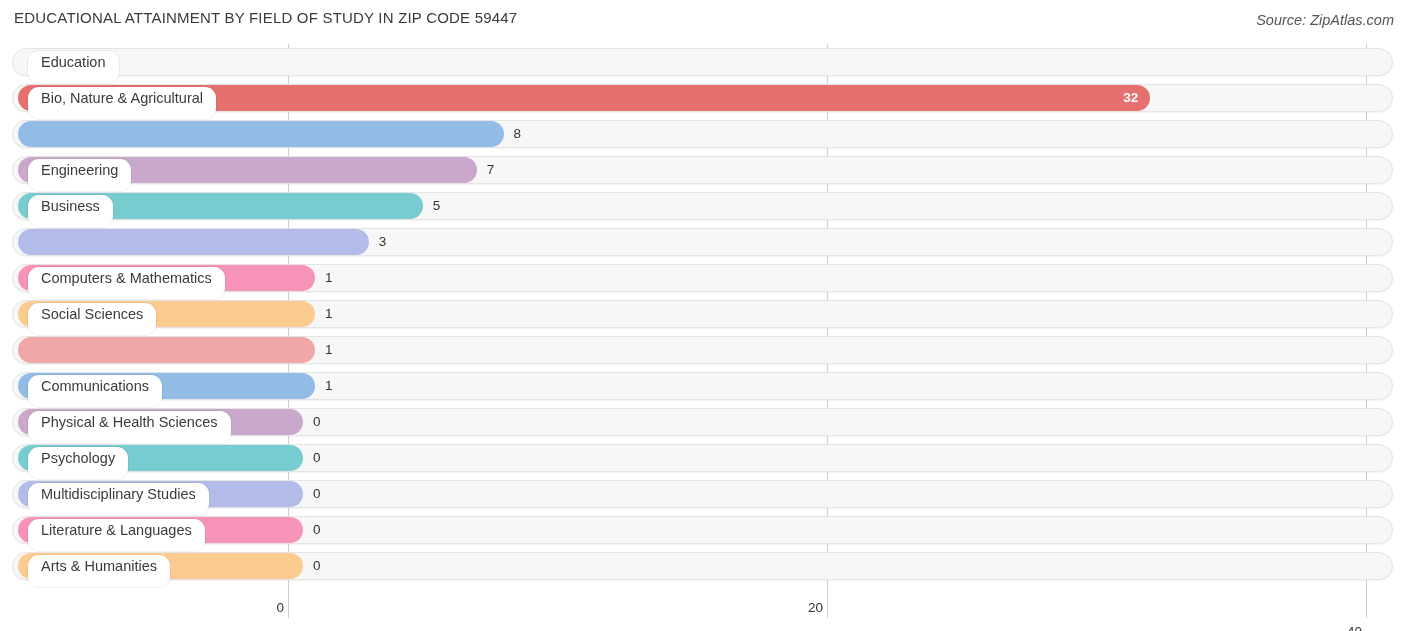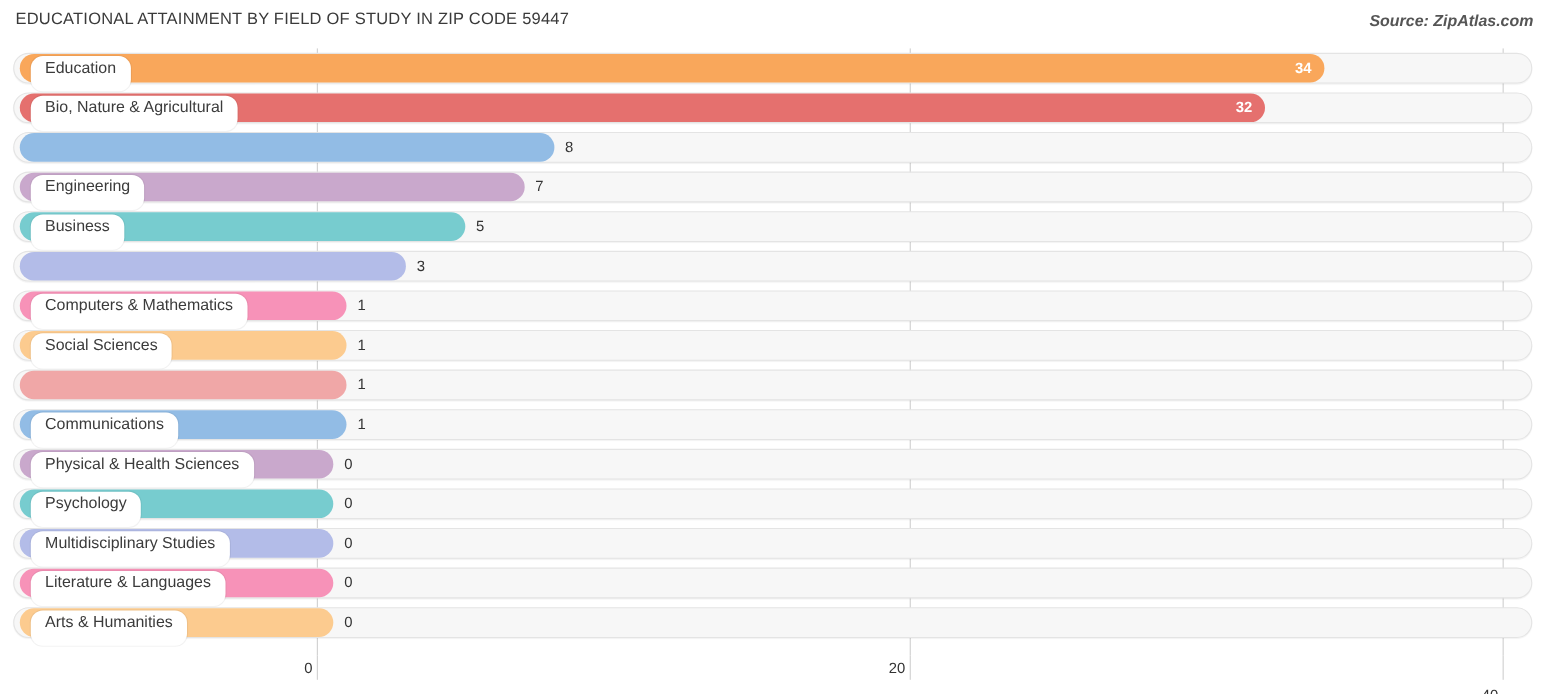--- a/index.html
+++ b/index.html
@@ -30,21 +30,21 @@
     letter-spacing: 0.2px;
     color: #3a3a3a;
     white-space: nowrap;
   }
   #source-label {
     position: absolute;
     right: 12px;
     top: 12px;
     font-size: 14.5px;
     font-style: italic;
-    font-weight: bold;
+    font-weight: normal;
     color: #555555;
     white-space: nowrap;
   }
 
   
   #plot {
     position: absolute;
     left: 0;
     top: 44px;
     width: 1406px;
@@ -151,23 +151,20 @@
   <div id="chart-title">EDUCATIONAL ATTAINMENT BY FIELD OF STUDY IN ZIP CODE 59447</div>
   <div id="source-label">Source: ZipAtlas.com</div>
 </div>
 
 <div id="plot">
     <div class="gridline" style="left: 288px;"></div>
     <div class="gridline" style="left: 827px;"></div>
     <div class="gridline" style="left: 1366px;"></div>
     <div class="row" style="top: 0px;">
       <div class="track"></div>
-      <div class="bar" style="width: 1186.3px; background: rgb(249, 167, 91);">
-        <span class="bar-value-in">34</span>
-      </div>
       <span class="cat-pill">Education</span>
     </div>
     <div class="row" style="top: 36px;">
       <div class="track"></div>
       <div class="bar" style="width: 1132.4px; background: rgb(229, 112, 110);">
         <span class="bar-value-in">32</span>
       </div>
       <span class="cat-pill">Bio, Nature &amp; Agricultural</span>
     </div>
     <div class="row" style="top: 72px;">

